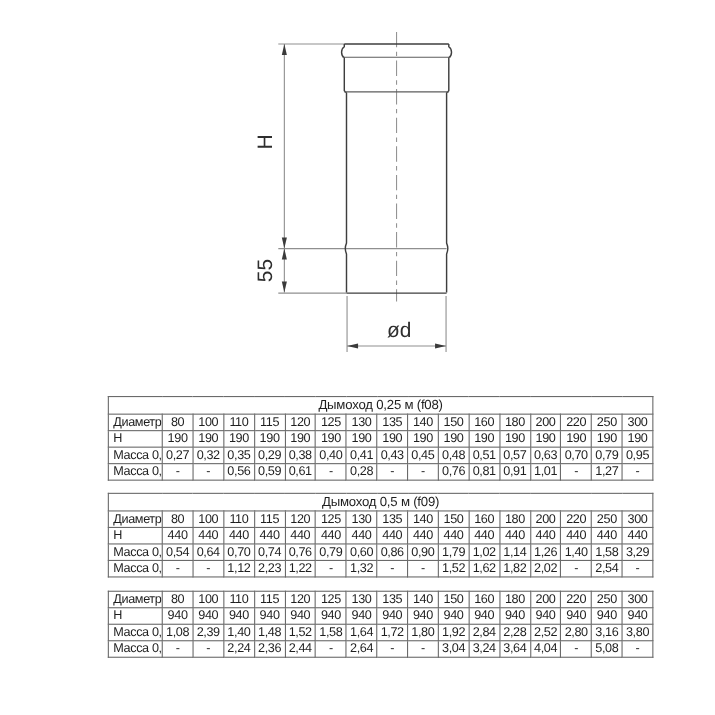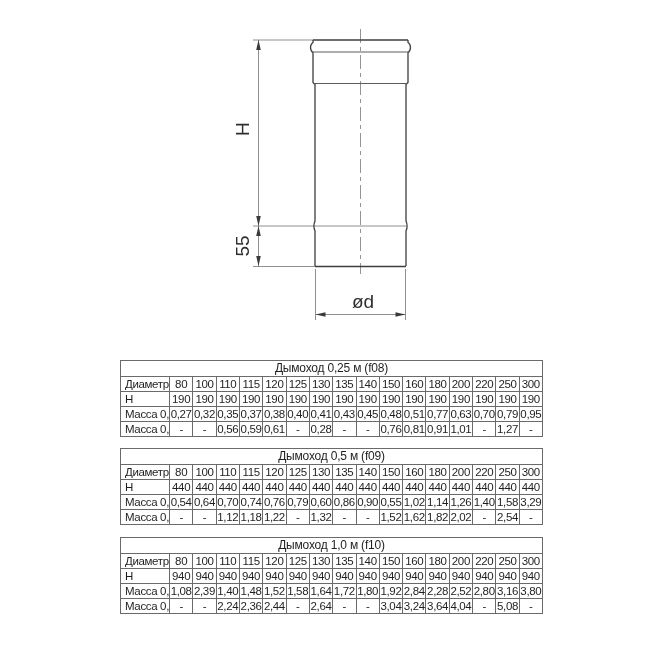--- a/index.html
+++ b/index.html
@@ -14,22 +14,22 @@
     position: absolute; left: 0; top: 0;
   }
   .dim-text {
     font-family: "Liberation Sans", sans-serif;
     font-size: 19px;
     fill: #2e2e2e;
   }
   .spec-table {
     border-collapse: collapse;
     position: absolute;
-    left: 120px;
-    width: 423px;
+    left: 98px;
+    width: 496px;
     table-layout: fixed;
     font-family: "Liberation Sans", sans-serif;
     font-size: 11.5px;
     color: #1f1f1f;
   }
   .spec-table td {
     border: 1px solid #6a6a6a;
     text-align: center;
     padding: 0;
     height: 14px;
@@ -157,29 +157,29 @@
           <td>190</td>
           <td>190</td>
           <td>190</td>
           <td>190</td>
         </tr>
         <tr>
           <td class="rowhead">Масса 0,5</td>
           <td>0,27</td>
           <td>0,32</td>
           <td>0,35</td>
-          <td>0,37</td>
+          <td>0,29</td>
           <td>0,38</td>
           <td>0,40</td>
           <td>0,41</td>
           <td>0,43</td>
           <td>0,45</td>
           <td>0,48</td>
           <td>0,51</td>
-          <td>0,77</td>
+          <td>0,57</td>
           <td>0,63</td>
           <td>0,70</td>
           <td>0,79</td>
           <td>0,95</td>
         </tr>
         <tr>
           <td class="rowhead">Масса 0,8</td>
           <td>-</td>
           <td>-</td>
           <td>0,56</td>
@@ -265,34 +265,34 @@
           <td class="rowhead">Масса 0,5</td>
           <td>0,54</td>
           <td>0,64</td>
           <td>0,70</td>
           <td>0,74</td>
           <td>0,76</td>
           <td>0,79</td>
           <td>0,60</td>
           <td>0,86</td>
           <td>0,90</td>
-          <td>0,55</td>
+          <td>1,79</td>
           <td>1,02</td>
           <td>1,14</td>
           <td>1,26</td>
           <td>1,40</td>
           <td>1,58</td>
           <td>3,29</td>
         </tr>
         <tr>
           <td class="rowhead">Масса 0,8</td>
           <td>-</td>
           <td>-</td>
           <td>1,12</td>
-          <td>1,18</td>
+          <td>2,23</td>
           <td>1,22</td>
           <td>-</td>
           <td>1,32</td>
           <td>-</td>
           <td>-</td>
           <td>1,52</td>
           <td>1,62</td>
           <td>1,82</td>
           <td>2,02</td>
           <td>-</td>
@@ -315,23 +315,20 @@
         <col>
         <col>
         <col>
         <col>
         <col>
         <col>
         <col>
         <col>
       </colgroup>
       <tbody>
-        <tr class="title-row">
-          <td colspan="17">Дымоход 1,0 м (f10)</td>
-        </tr>
         <tr>
           <td class="rowhead">Диаметр</td>
           <td>80</td>
           <td>100</td>
           <td>110</td>
           <td>115</td>
           <td>120</td>
           <td>125</td>
           <td>130</td>
           <td>135</td>

